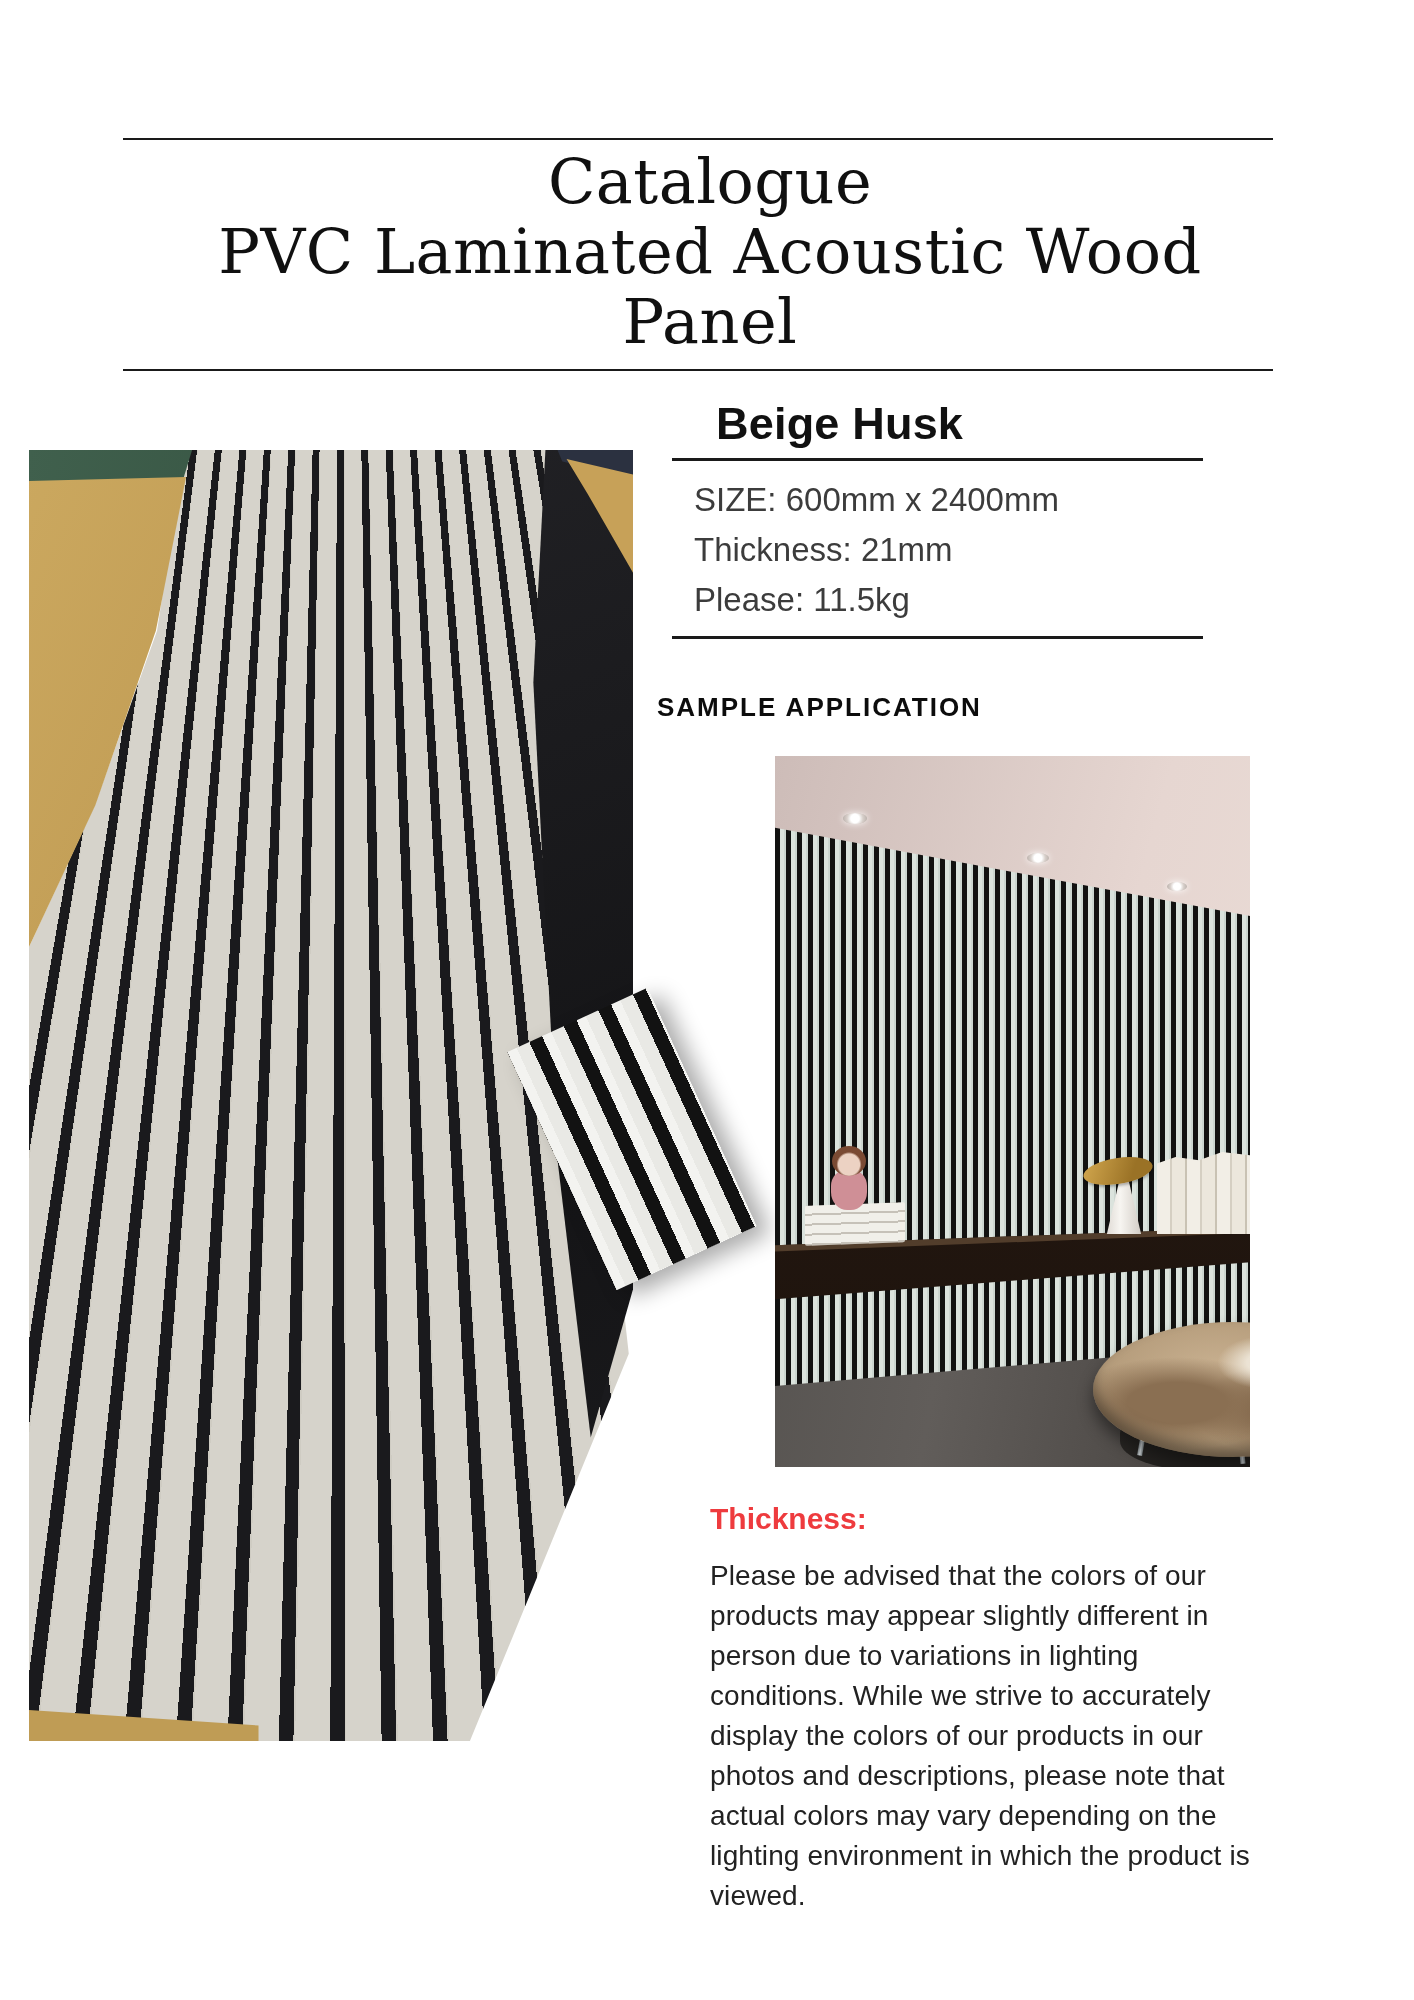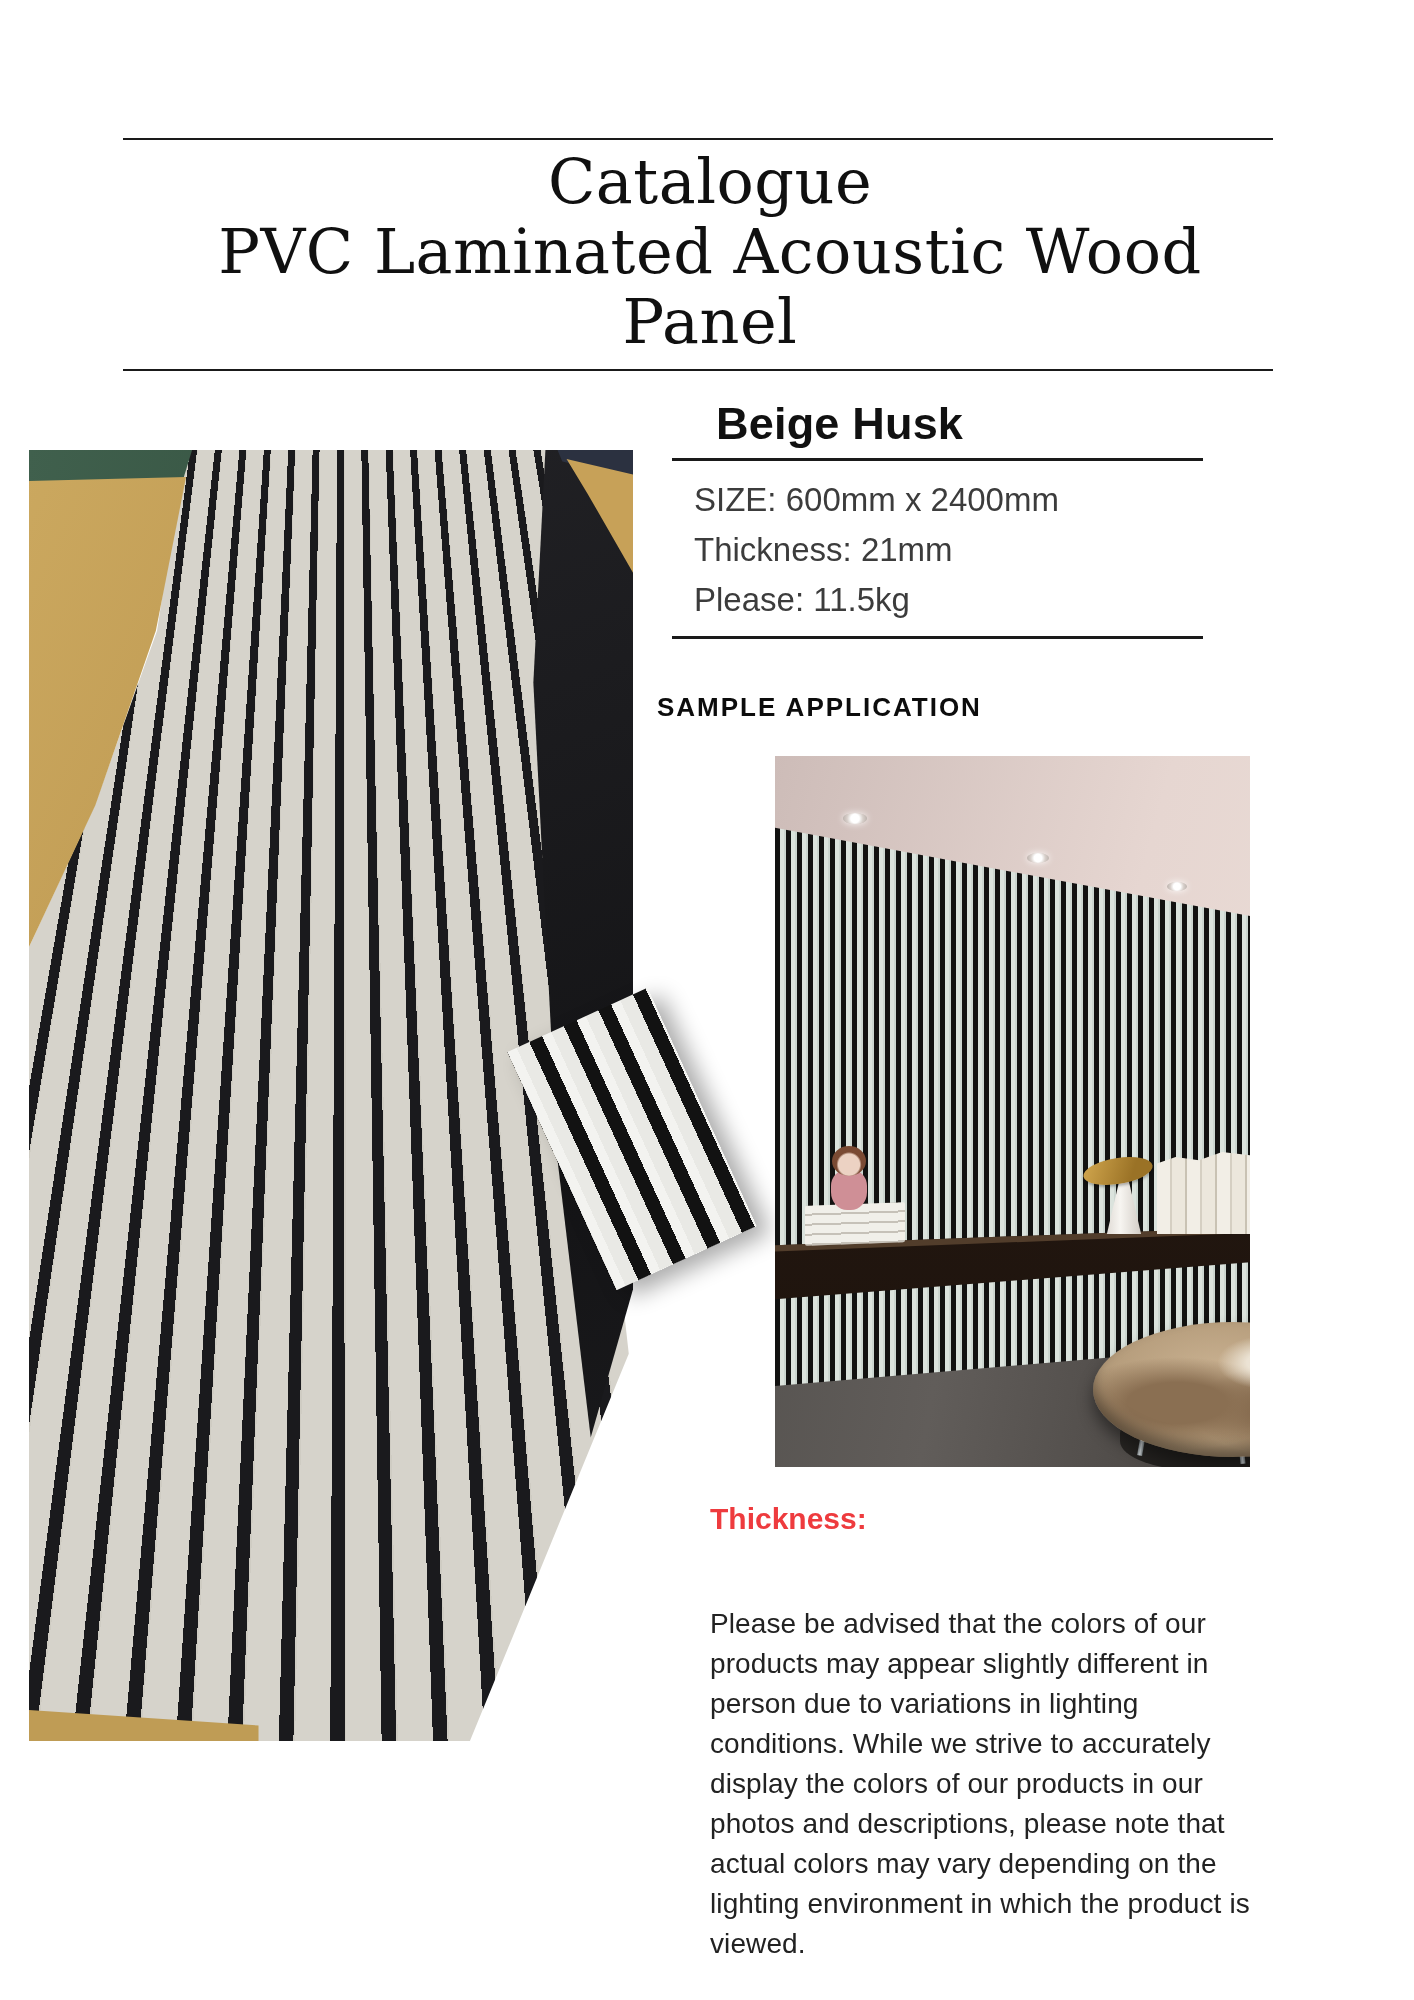--- a/index.html
+++ b/index.html
@@ -82,21 +82,21 @@
   .table-top { position:absolute; left:318px; top:566px; width:280px; height:135px; border-radius:50%;
            background:
              radial-gradient(ellipse at 62% 30%, rgba(240,233,220,0.9) 0 8%, rgba(240,233,220,0) 20%),
              radial-gradient(ellipse at 30% 60%, #8a6f52 0 18%, rgba(138,111,82,0) 40%),
              radial-gradient(ellipse at 75% 65%, #7c6146 0 15%, rgba(124,97,70,0) 38%),
              radial-gradient(ellipse at 45% 40%, #cbb393 0%, #b49b7a 55%, #93785a 100%);
            box-shadow: inset 0 -10px 14px rgba(0,0,0,0.4), 0 10px 16px rgba(0,0,0,0.45); }
 
   
   .reminder-label { position:absolute; left:710px; top:1502px; font-size:30px; font-weight:700; color:#ee3b3e; }
-  .reminder-text { position:absolute; left:710px; top:1556px; width:560px; font-size:28px; line-height:40px; color:#222222; letter-spacing:0.1px;margin-top:48px; }
+  .reminder-text { position:absolute; left:710px; top:1556px; width:560px; font-size:28px; line-height:40px; color:#222222; letter-spacing:0.1px; }
 </style>
 </head>
 <body>
 
 <div id="rule-top" class="rule"></div>
 <div class="title-block">
   <div>Catalogue</div>
   <div>PVC Laminated Acoustic Wood</div>
   <div>Panel</div>
 </div>

